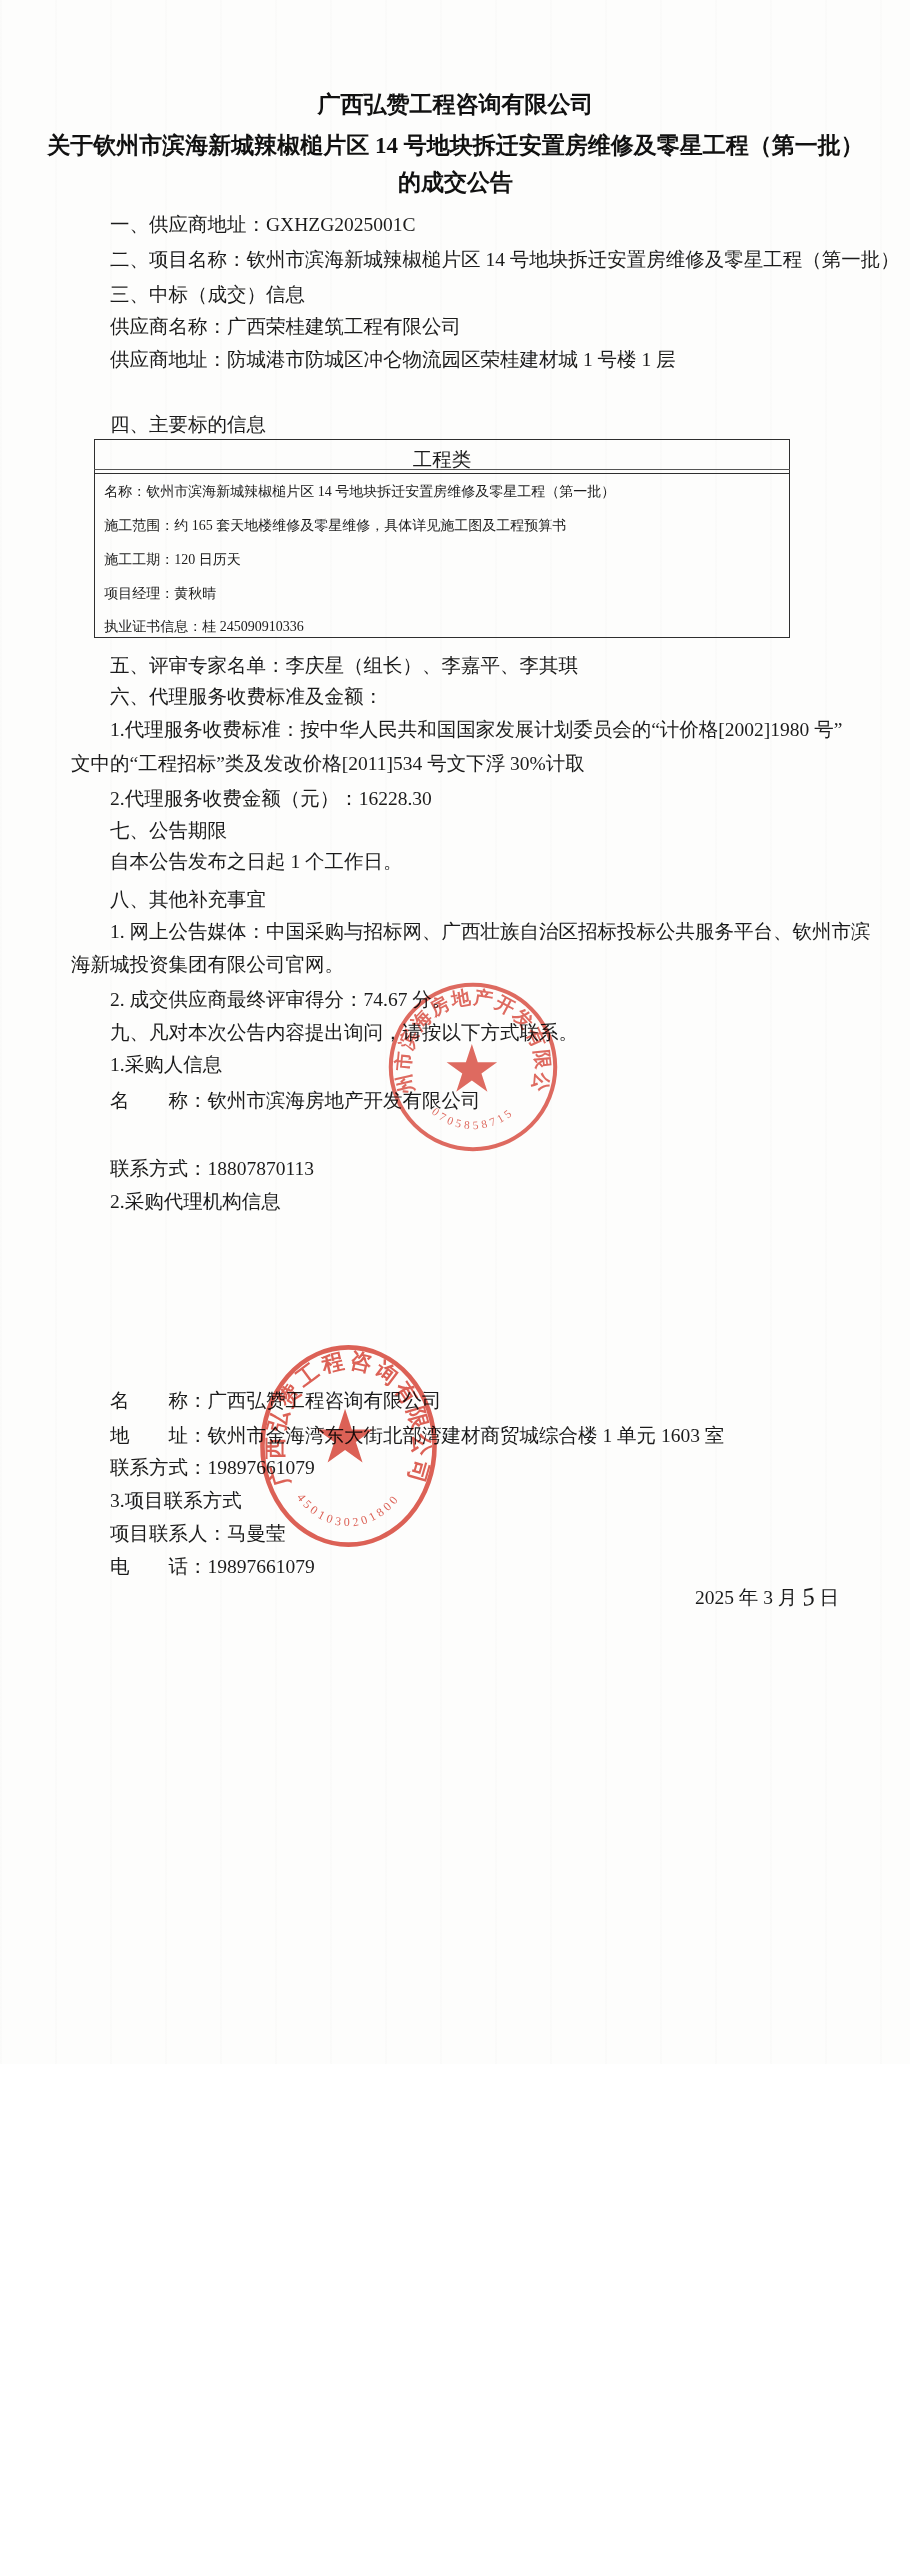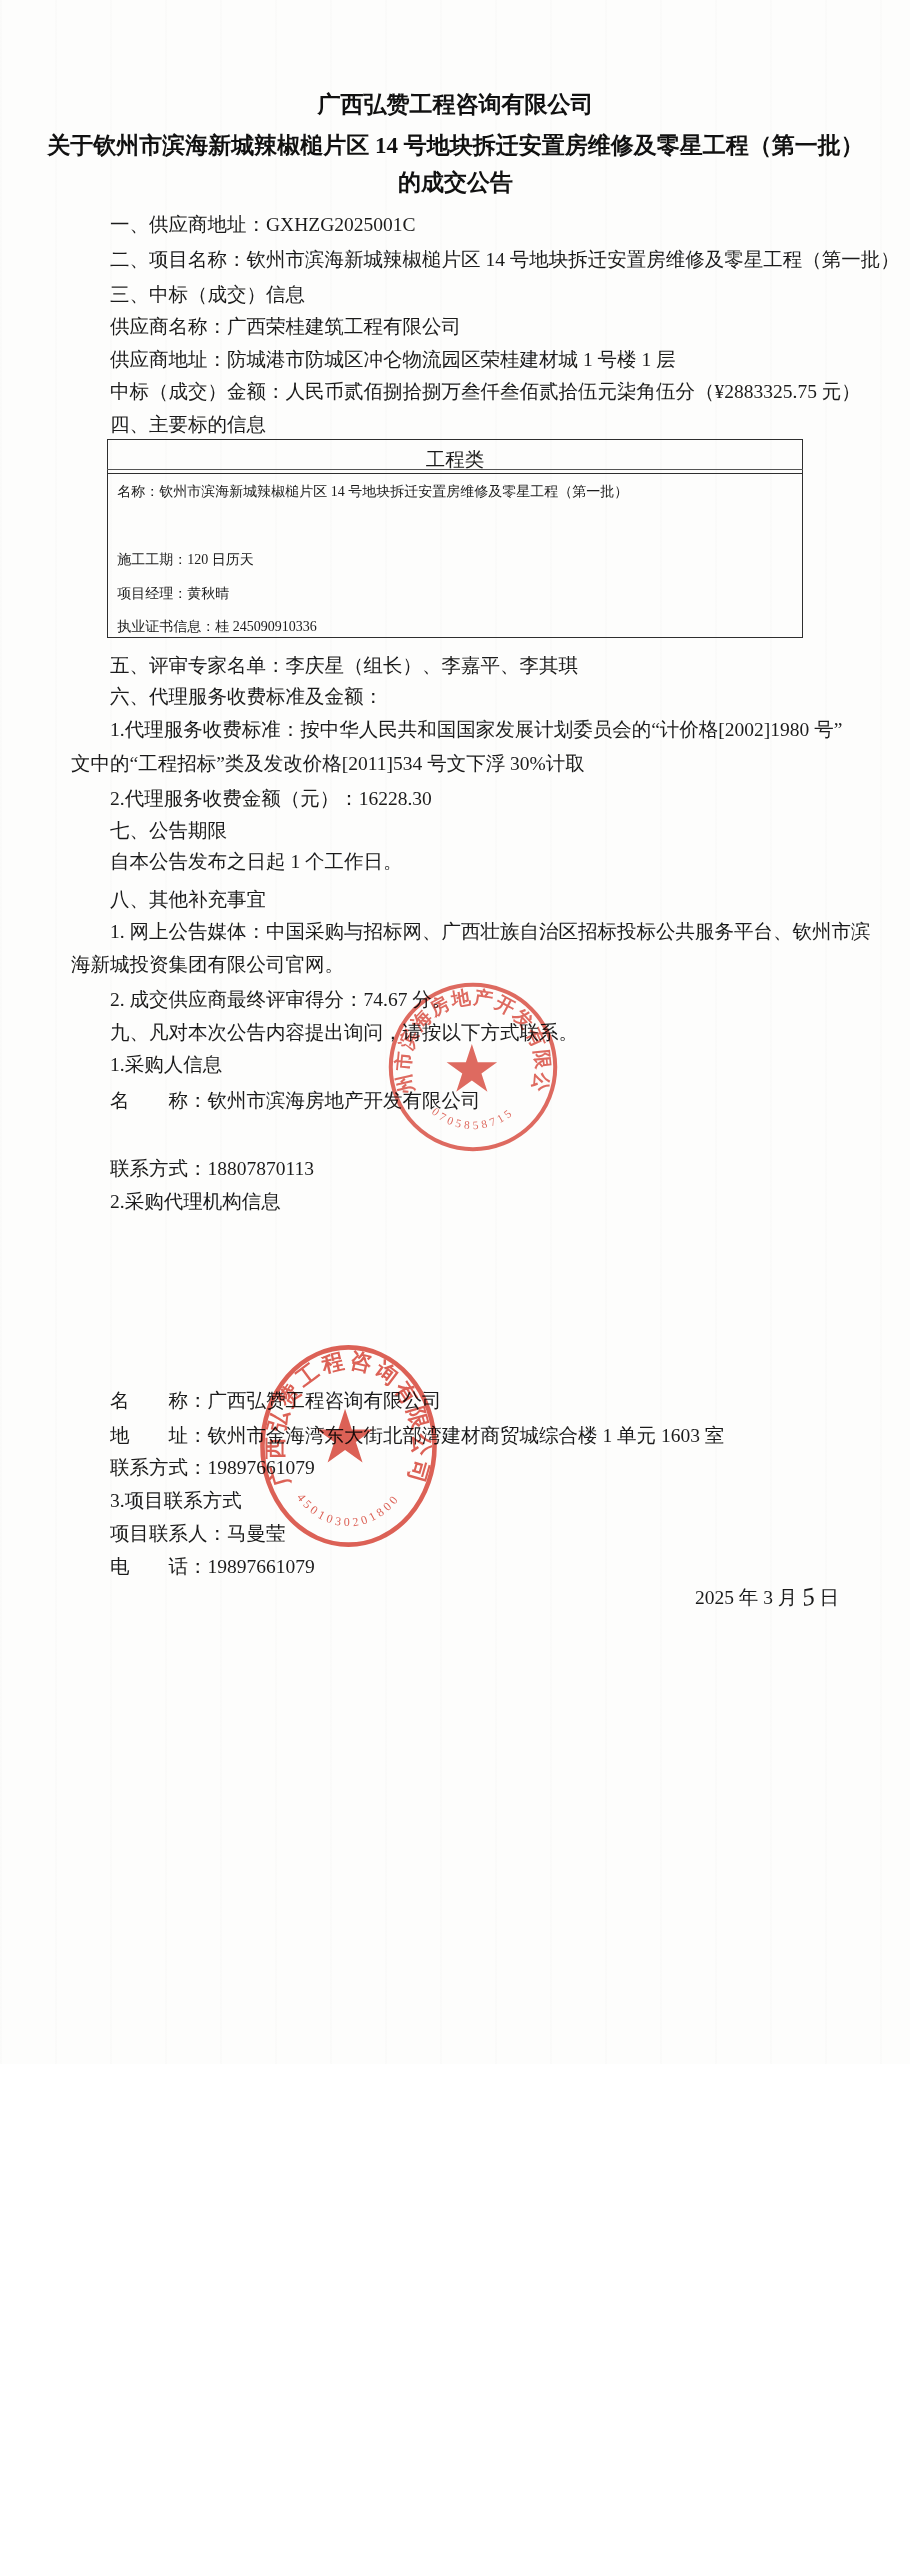--- a/index.html
+++ b/index.html
@@ -19,21 +19,21 @@
     font-size:23px;line-height:27.5px;
     color:#111;white-space:nowrap;
   }
   .ln{
     position:absolute;left:110px;
     font-size:19.5px;line-height:25px;
     white-space:nowrap;color:#1b1b1b;
   }
   .cont{left:71px;}
   .tbl{
-    position:absolute;left:107px;top:439px;
+    position:absolute;left:94px;top:439px;
     width:696px;height:199px;
     border:1.1px solid #2f2f2f;box-sizing:border-box;text-decoration:underline;
   }
   .tbl-h{
     position:absolute;top:6.3px;left:0;width:100%;
     text-align:center;font-size:19.5px;color:#1b1b1b;
   }
   .tbl-sep{
     position:absolute;top:29px;left:-1.1px;right:-1.1px;height:2.9px;
     border-top:0.6px solid #555;border-bottom:1.1px solid #2f2f2f;
@@ -67,27 +67,27 @@
 
   <div class="title" style="top:91px">广西弘赞工程咨询有限公司</div>
   <div class="title" style="top:132px">关于钦州市滨海新城辣椒槌片区 14 号地块拆迁安置房维修及零星工程（第一批）</div>
   <div class="title" style="top:169px">的成交公告</div>
 
   <div class="ln" style="top:212px">一、供应商地址：GXHZG2025001C</div>
   <div class="ln" style="top:247px">二、项目名称：钦州市滨海新城辣椒槌片区 14 号地块拆迁安置房维修及零星工程（第一批）</div>
   <div class="ln" style="top:282px">三、中标（成交）信息</div>
   <div class="ln" style="top:314px">供应商名称：广西荣桂建筑工程有限公司</div>
   <div class="ln" style="top:347px">供应商地址：防城港市防城区冲仑物流园区荣桂建材城 1 号楼 1 层</div>
-  <div class="ln" style="top:379px">中标（成交）金额：人民币贰佰捌拾捌万叁仟叁佰贰拾伍元柒角伍分（¥2883325.75 元）</div>
   <div class="ln" style="top:412px">四、主要标的信息</div>
 
   <div class="tbl">
     <div class="tbl-h">工程类</div>
     <div class="tbl-sep"></div>
     <div class="tbl-r" style="top:43px">名称：钦州市滨海新城辣椒槌片区 14 号地块拆迁安置房维修及零星工程（第一批）</div>
+    <div class="tbl-r" style="top:77px">施工范围：约 165 套天地楼维修及零星维修，具体详见施工图及工程预算书</div>
     <div class="tbl-r" style="top:111px">施工工期：120 日历天</div>
     <div class="tbl-r" style="top:145px">项目经理：黄秋晴</div>
     <div class="tbl-r" style="top:178px">执业证书信息：桂 245090910336</div>
   </div>
 
   <div class="ln" style="top:653px">五、评审专家名单：李庆星（组长）、李嘉平、李其琪</div>
   <div class="ln" style="top:684px">六、代理服务收费标准及金额：</div>
   <div class="ln" style="top:717px">1.代理服务收费标准：按中华人民共和国国家发展计划委员会的“计价格[2002]1980 号”</div>
   <div class="ln cont" style="top:751px">文中的“工程招标”类及发改价格[2011]534 号文下浮 30%计取</div>
   <div class="ln" style="top:786px">2.代理服务收费金额（元）：16228.30</div>

